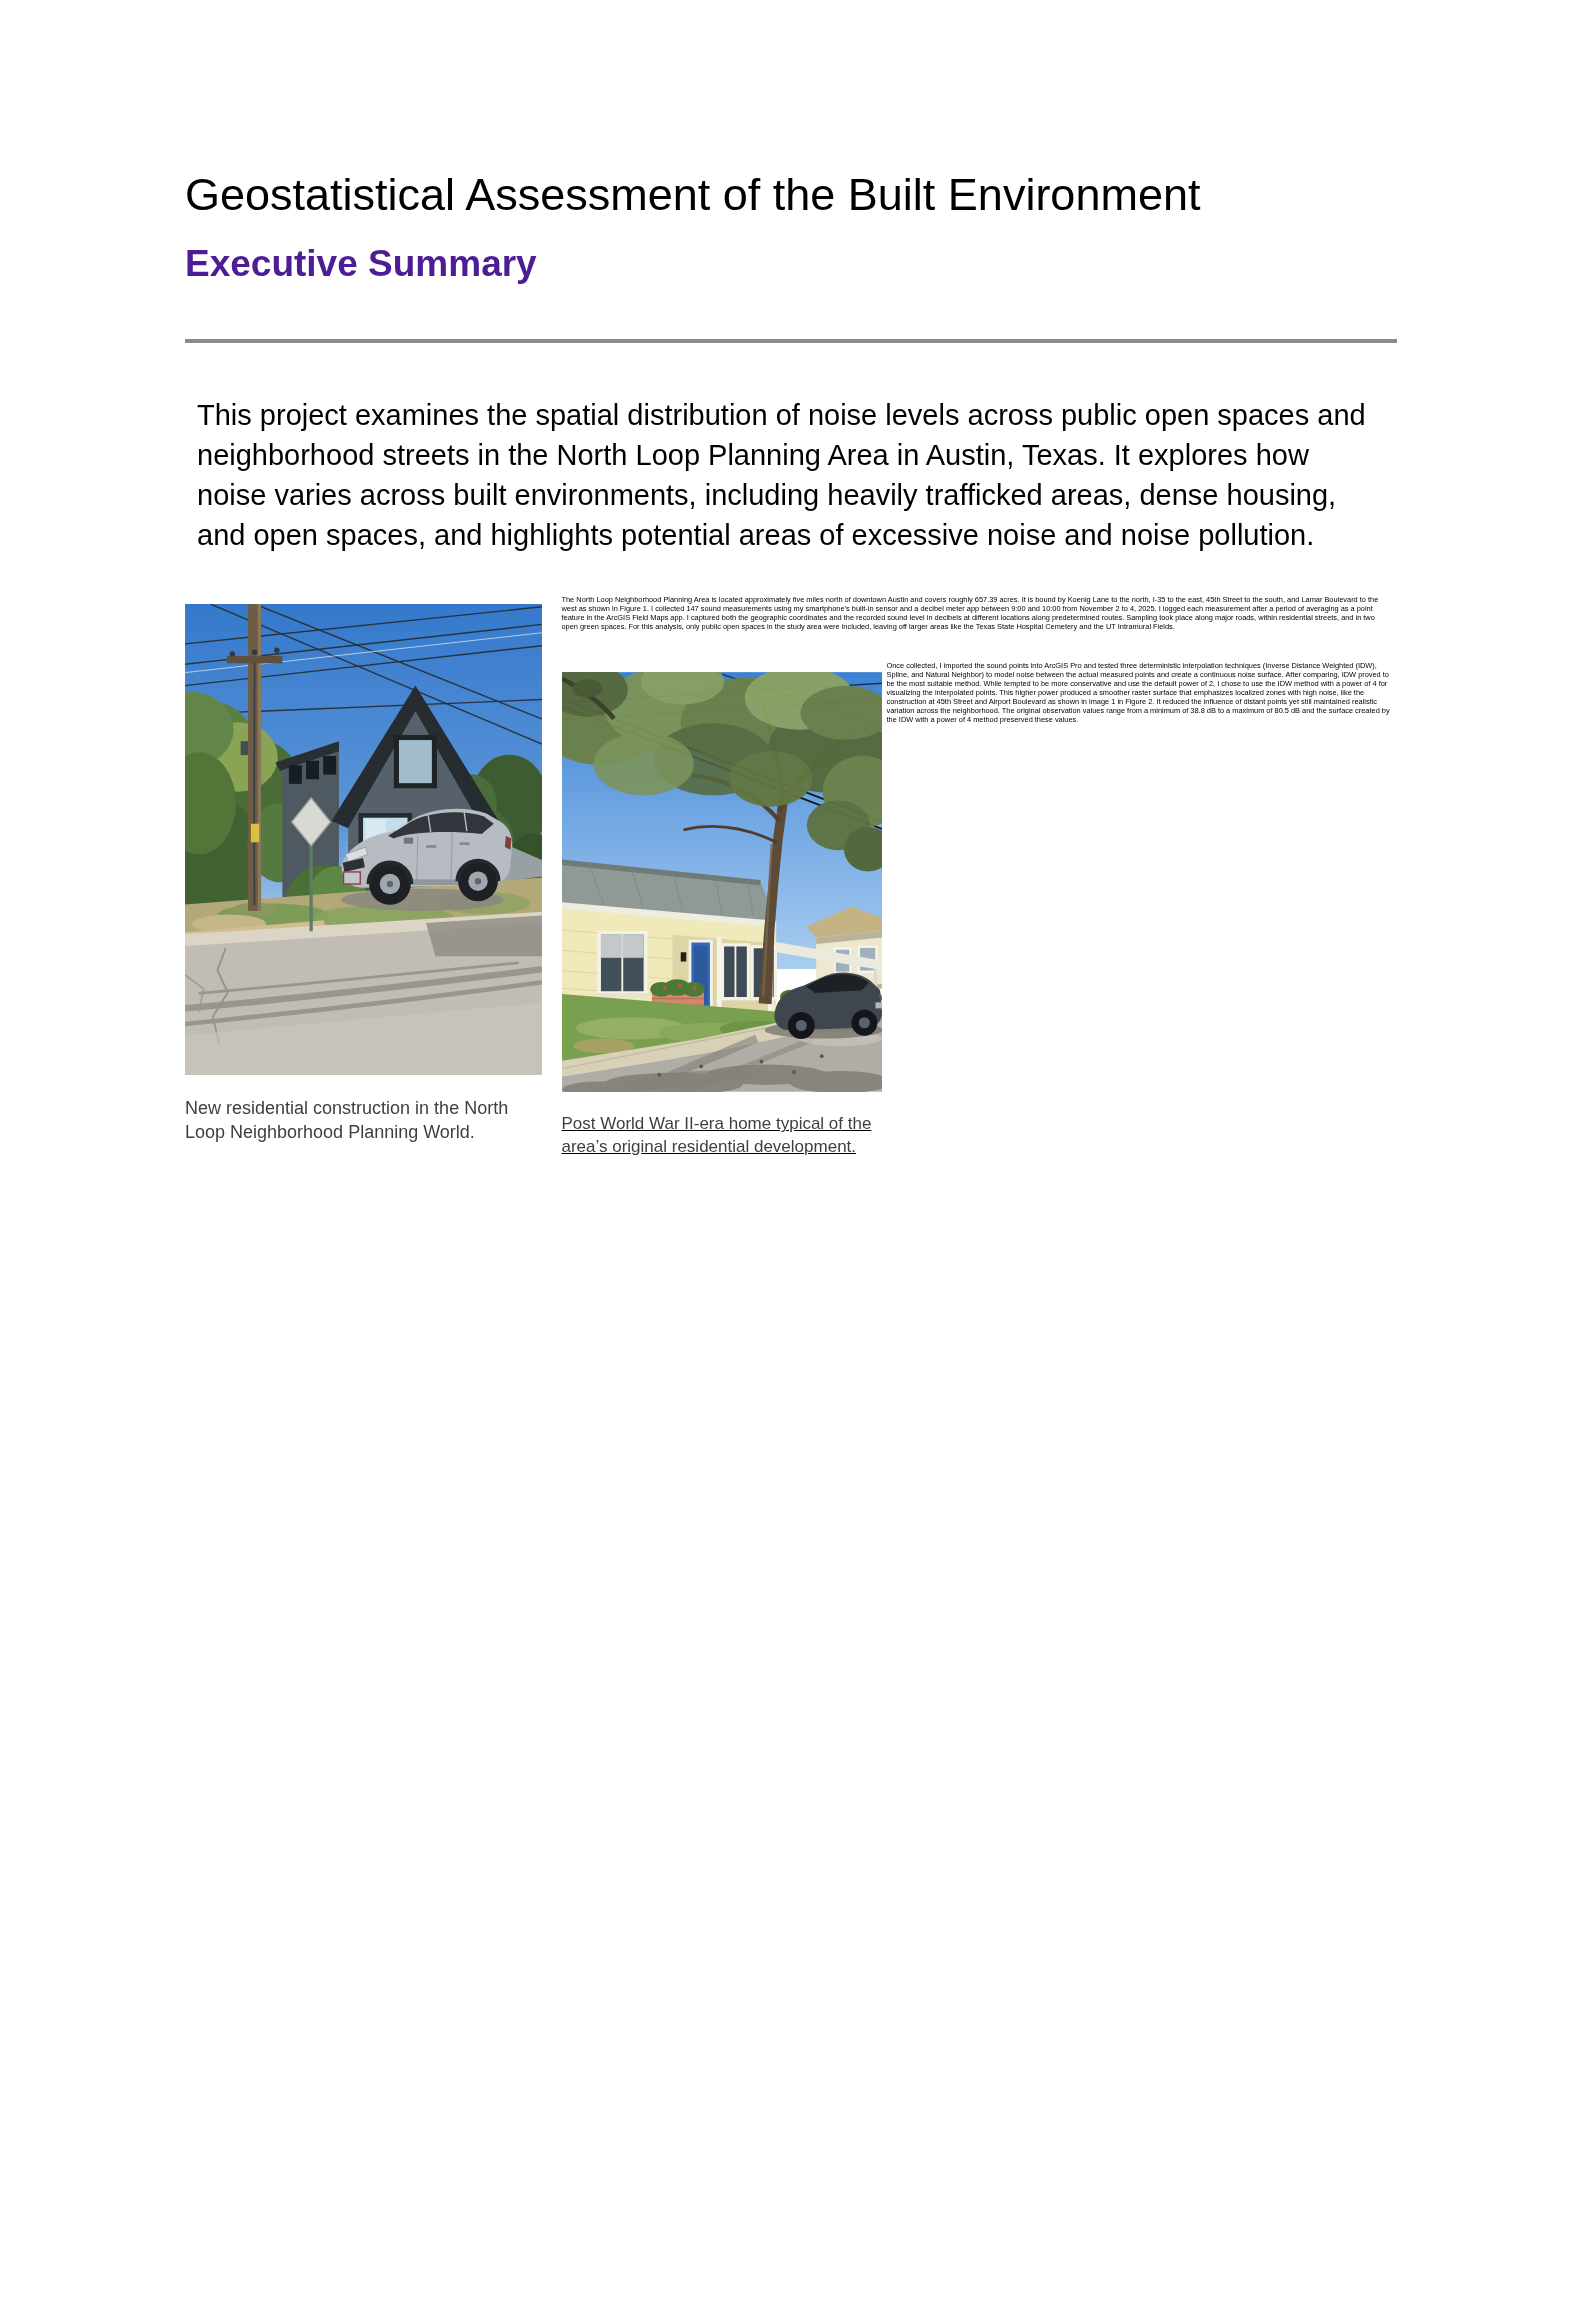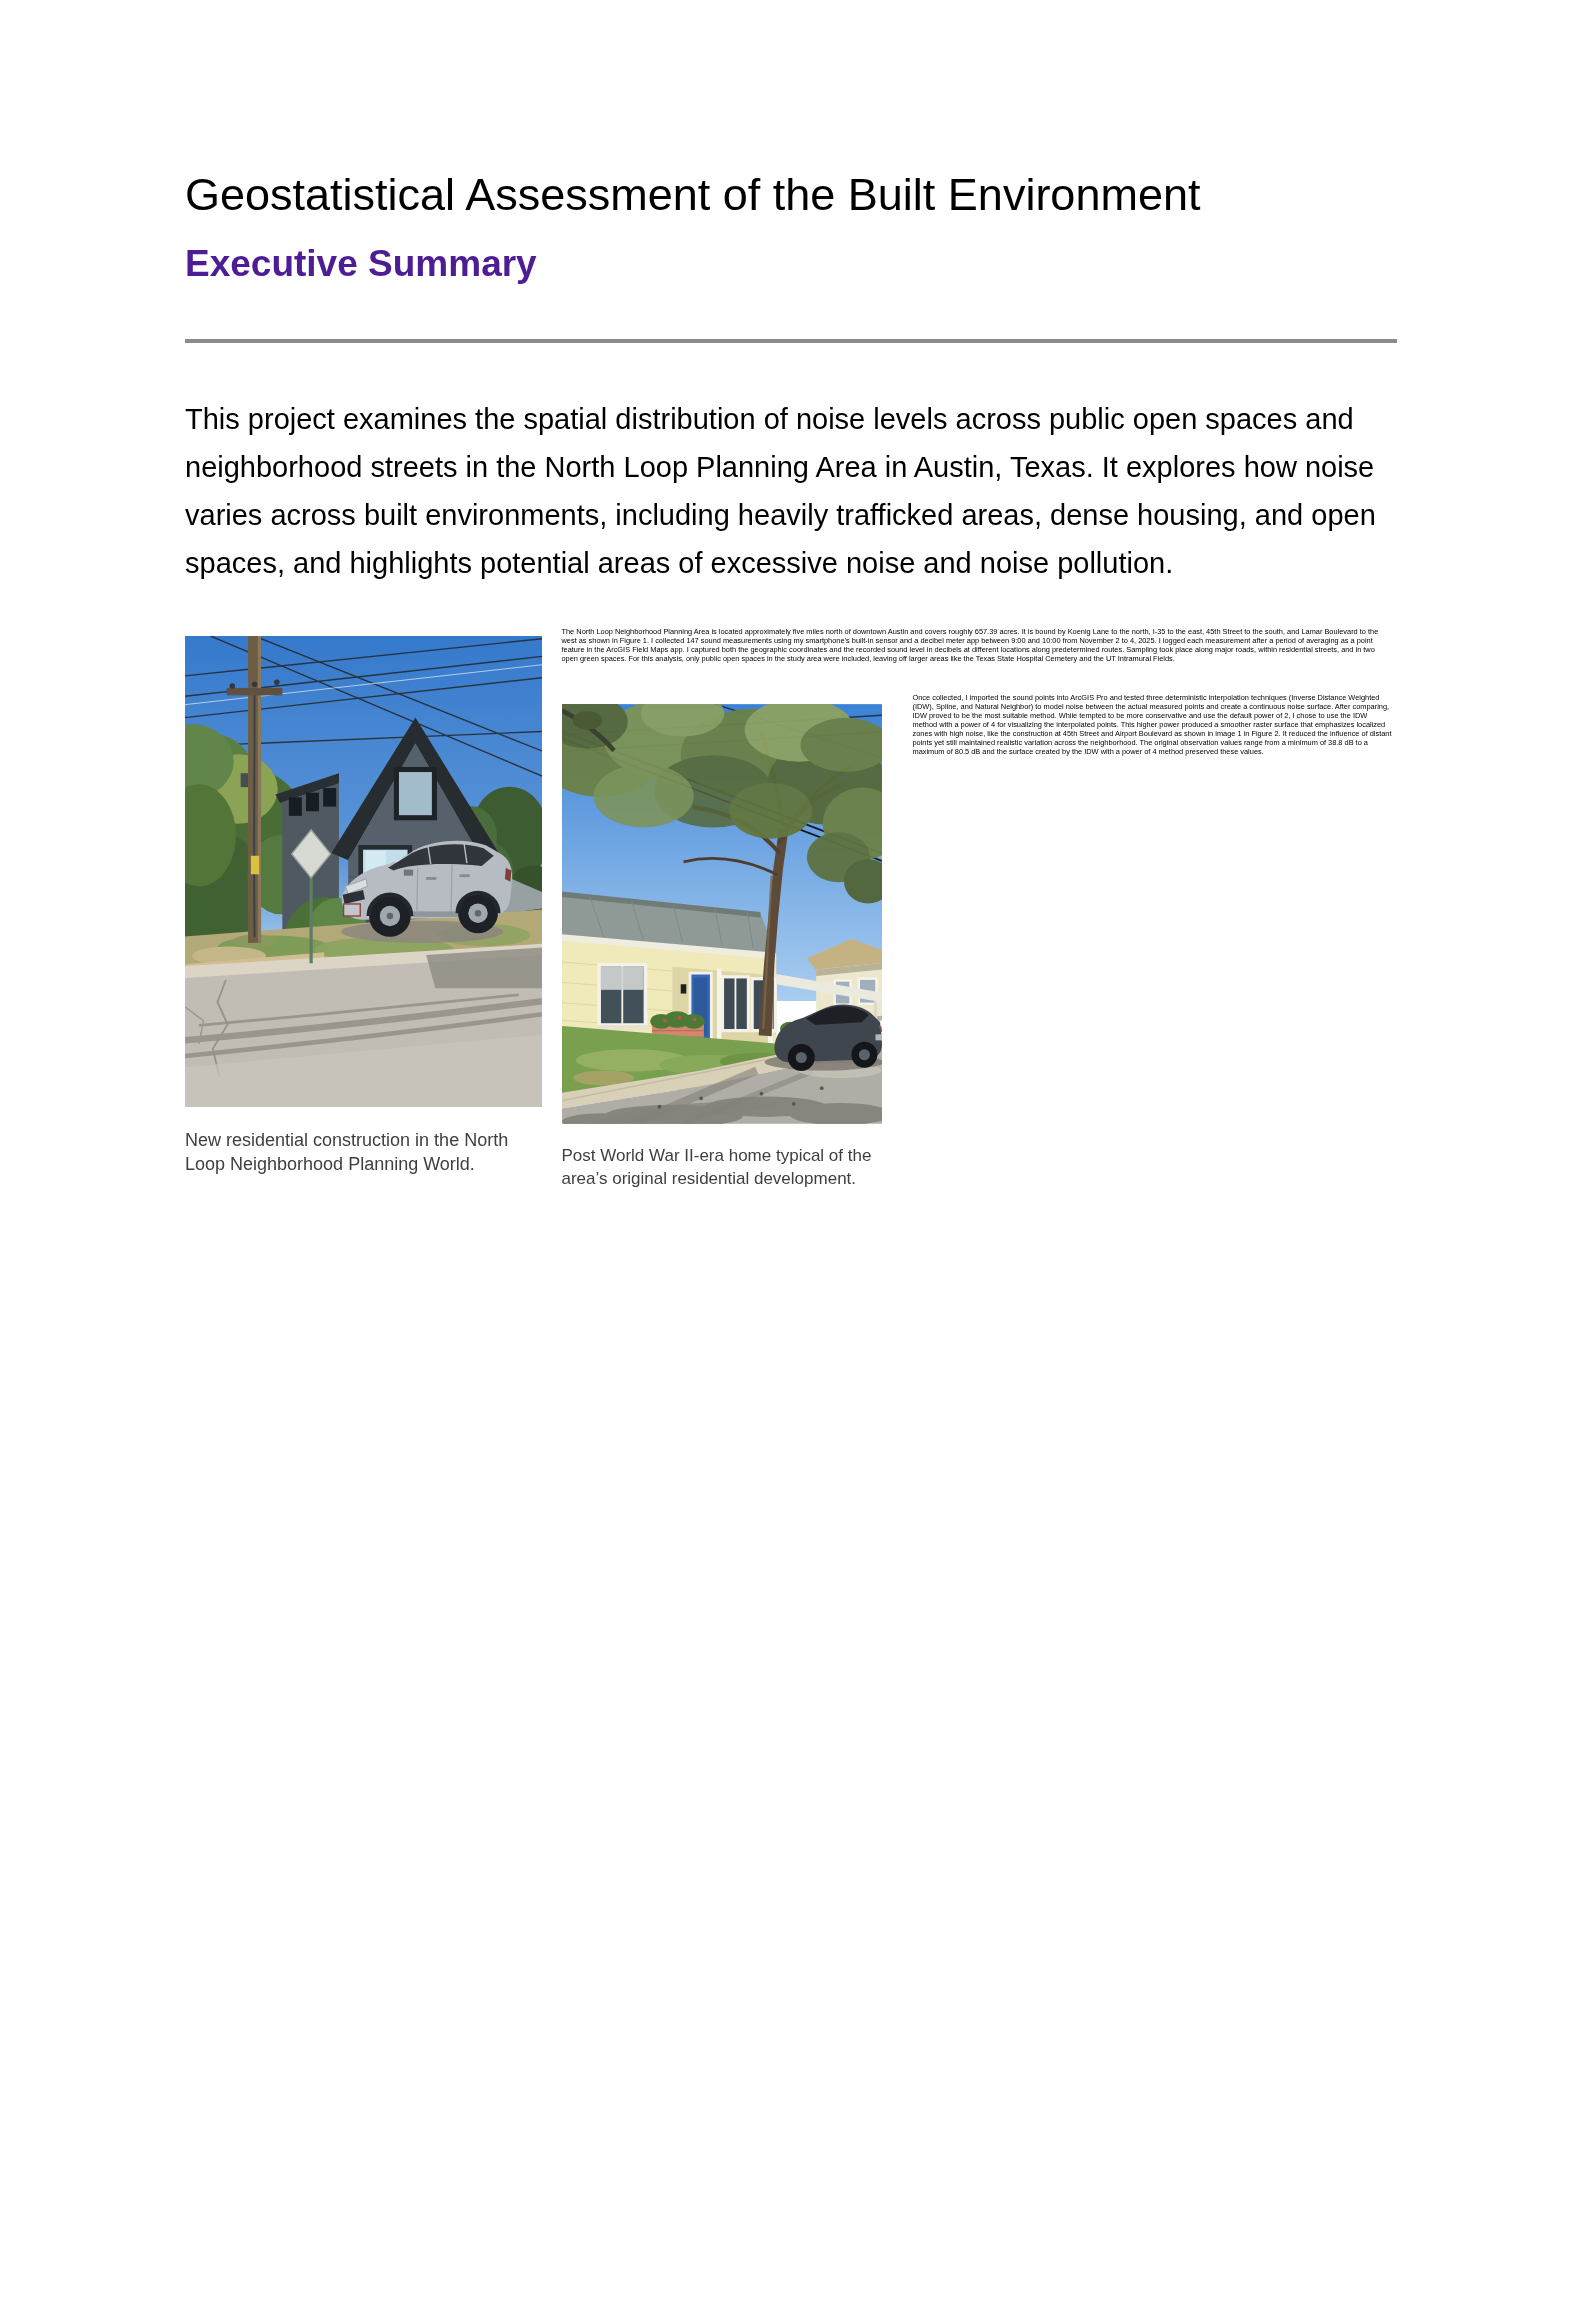--- a/index.html
+++ b/index.html
@@ -5,27 +5,27 @@
   html,body{margin:0;padding:0;}
   body{
     width:1580px;height:2319px;background:#ffffff;position:relative;
     font-family:"Liberation Sans", sans-serif;color:#000;
     -webkit-font-smoothing:antialiased;
   }
   .doc{position:absolute;left:185px;top:16px;width:1208px;}
   .title{font-size:45px;line-height:52px;font-weight:400;margin:153px 0 0 0;color:#000;}
   .heading{font-size:37px;line-height:45px;font-weight:700;margin:20.4px 0 0 0;color:#4c1d95;}
   .rule{height:3.7px;background:#8b8b8b;border:0;margin:53px 0 0 0;width:1212px;}
-  p.body{font-size:29px;line-height:48px;margin:0;text-align:left;}
+  p.body{font-size:29px;line-height:40px;margin:12px;text-align:left;}
   p.para1{margin-top:52px;}
   p.para2{margin-top:40px;}
   p.para3{margin-top:30px;}
   figure{margin:0;}
   figure.fig1{float:left;width:357px;margin:9.3px 19.5px 14px 0;}
-  figure.fig2{float:left;width:320px;margin:11px 31px 16px 0;}
+  figure.fig2{float:left;width:320px;margin:11px 5px 16px 0;text-decoration:underline;}
   figure svg{display:block;}
   figcaption{font-size:18px;line-height:24.6px;color:#3f3f3f;margin-top:20.4px;width:352px;}
   figure.fig2 figcaption{font-size:17px;line-height:23px;}
 </style>
 </head>
 <body>
 
 <div class="doc">
 
   <h1 class="title">Geostatistical Assessment of the Built Environment</h1>

